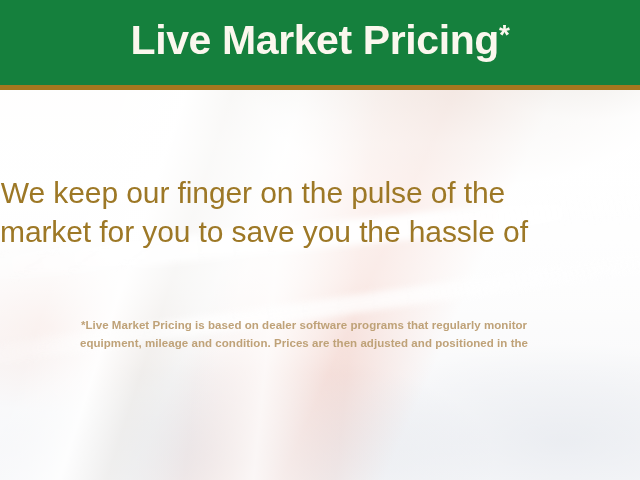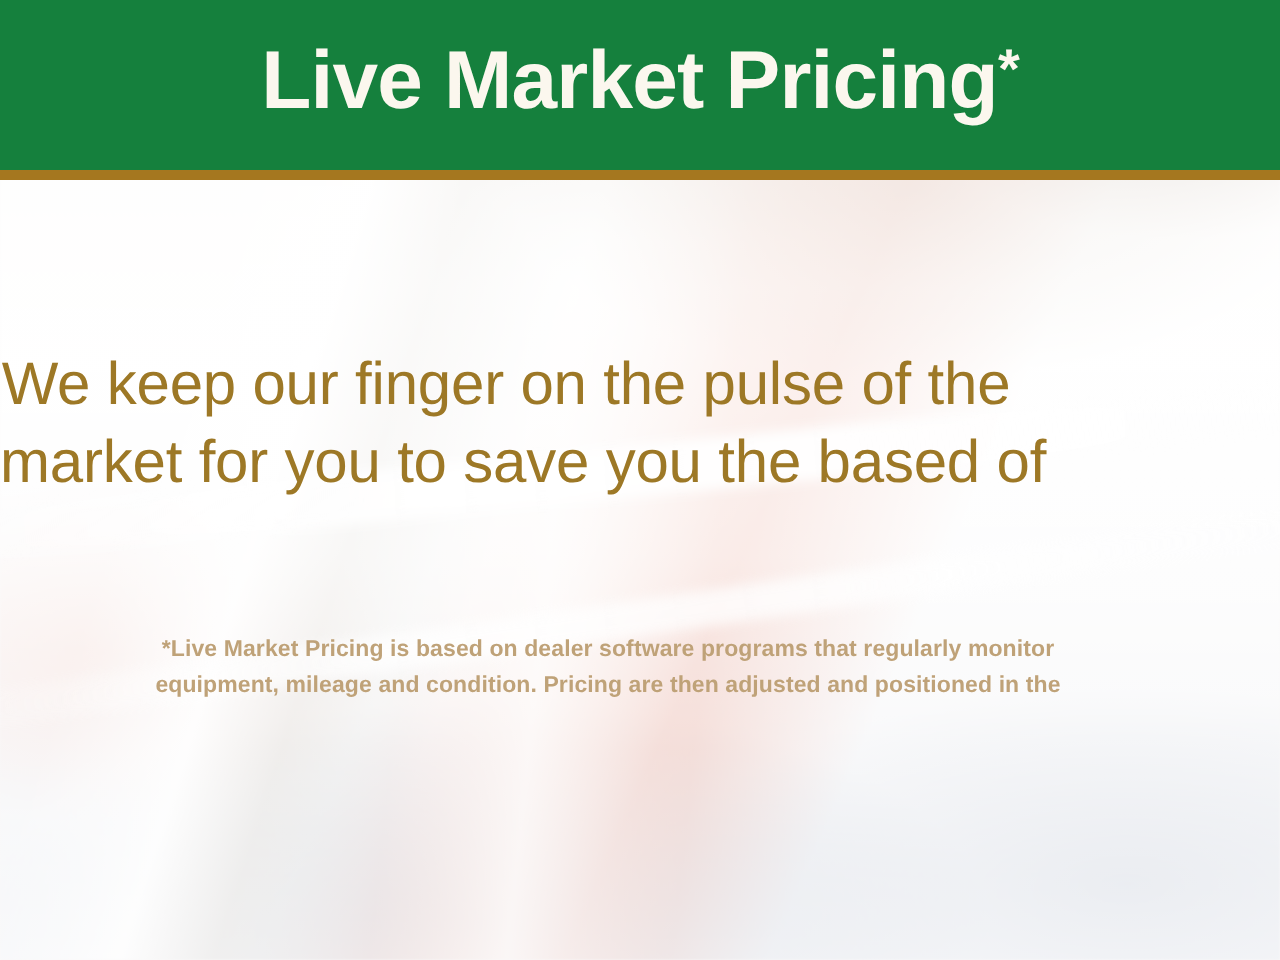--- a/index.html
+++ b/index.html
@@ -147,21 +147,21 @@
   <div class="bg-veil"></div>
   <div class="bg-streak"></div>
   <div class="bg-streak two"></div>
 
   <div class="header-banner">
     <h1 class="header-title"><span>Live Market Pricing</span><span class="asterisk">*</span></h1>
   </div>
 
   <div class="headline">
     <span class="hl-line">We keep our finger on the pulse of the</span>
-    <span class="hl-line">market for you to save you the based of</span>
+    <span class="hl-line">market for you to save you the hassle of</span>
   </div>
 
   <div class="disclaimer">
     <span class="fp-line">*Live Market Pricing is based on dealer software programs that regularly monitor</span>
-    <span class="fp-line">equipment, mileage and condition. Pricing are then adjusted and positioned in the</span>
+    <span class="fp-line">equipment, mileage and condition. Prices are then adjusted and positioned in the</span>
   </div>
 
 </div>
 
 </body></html>

